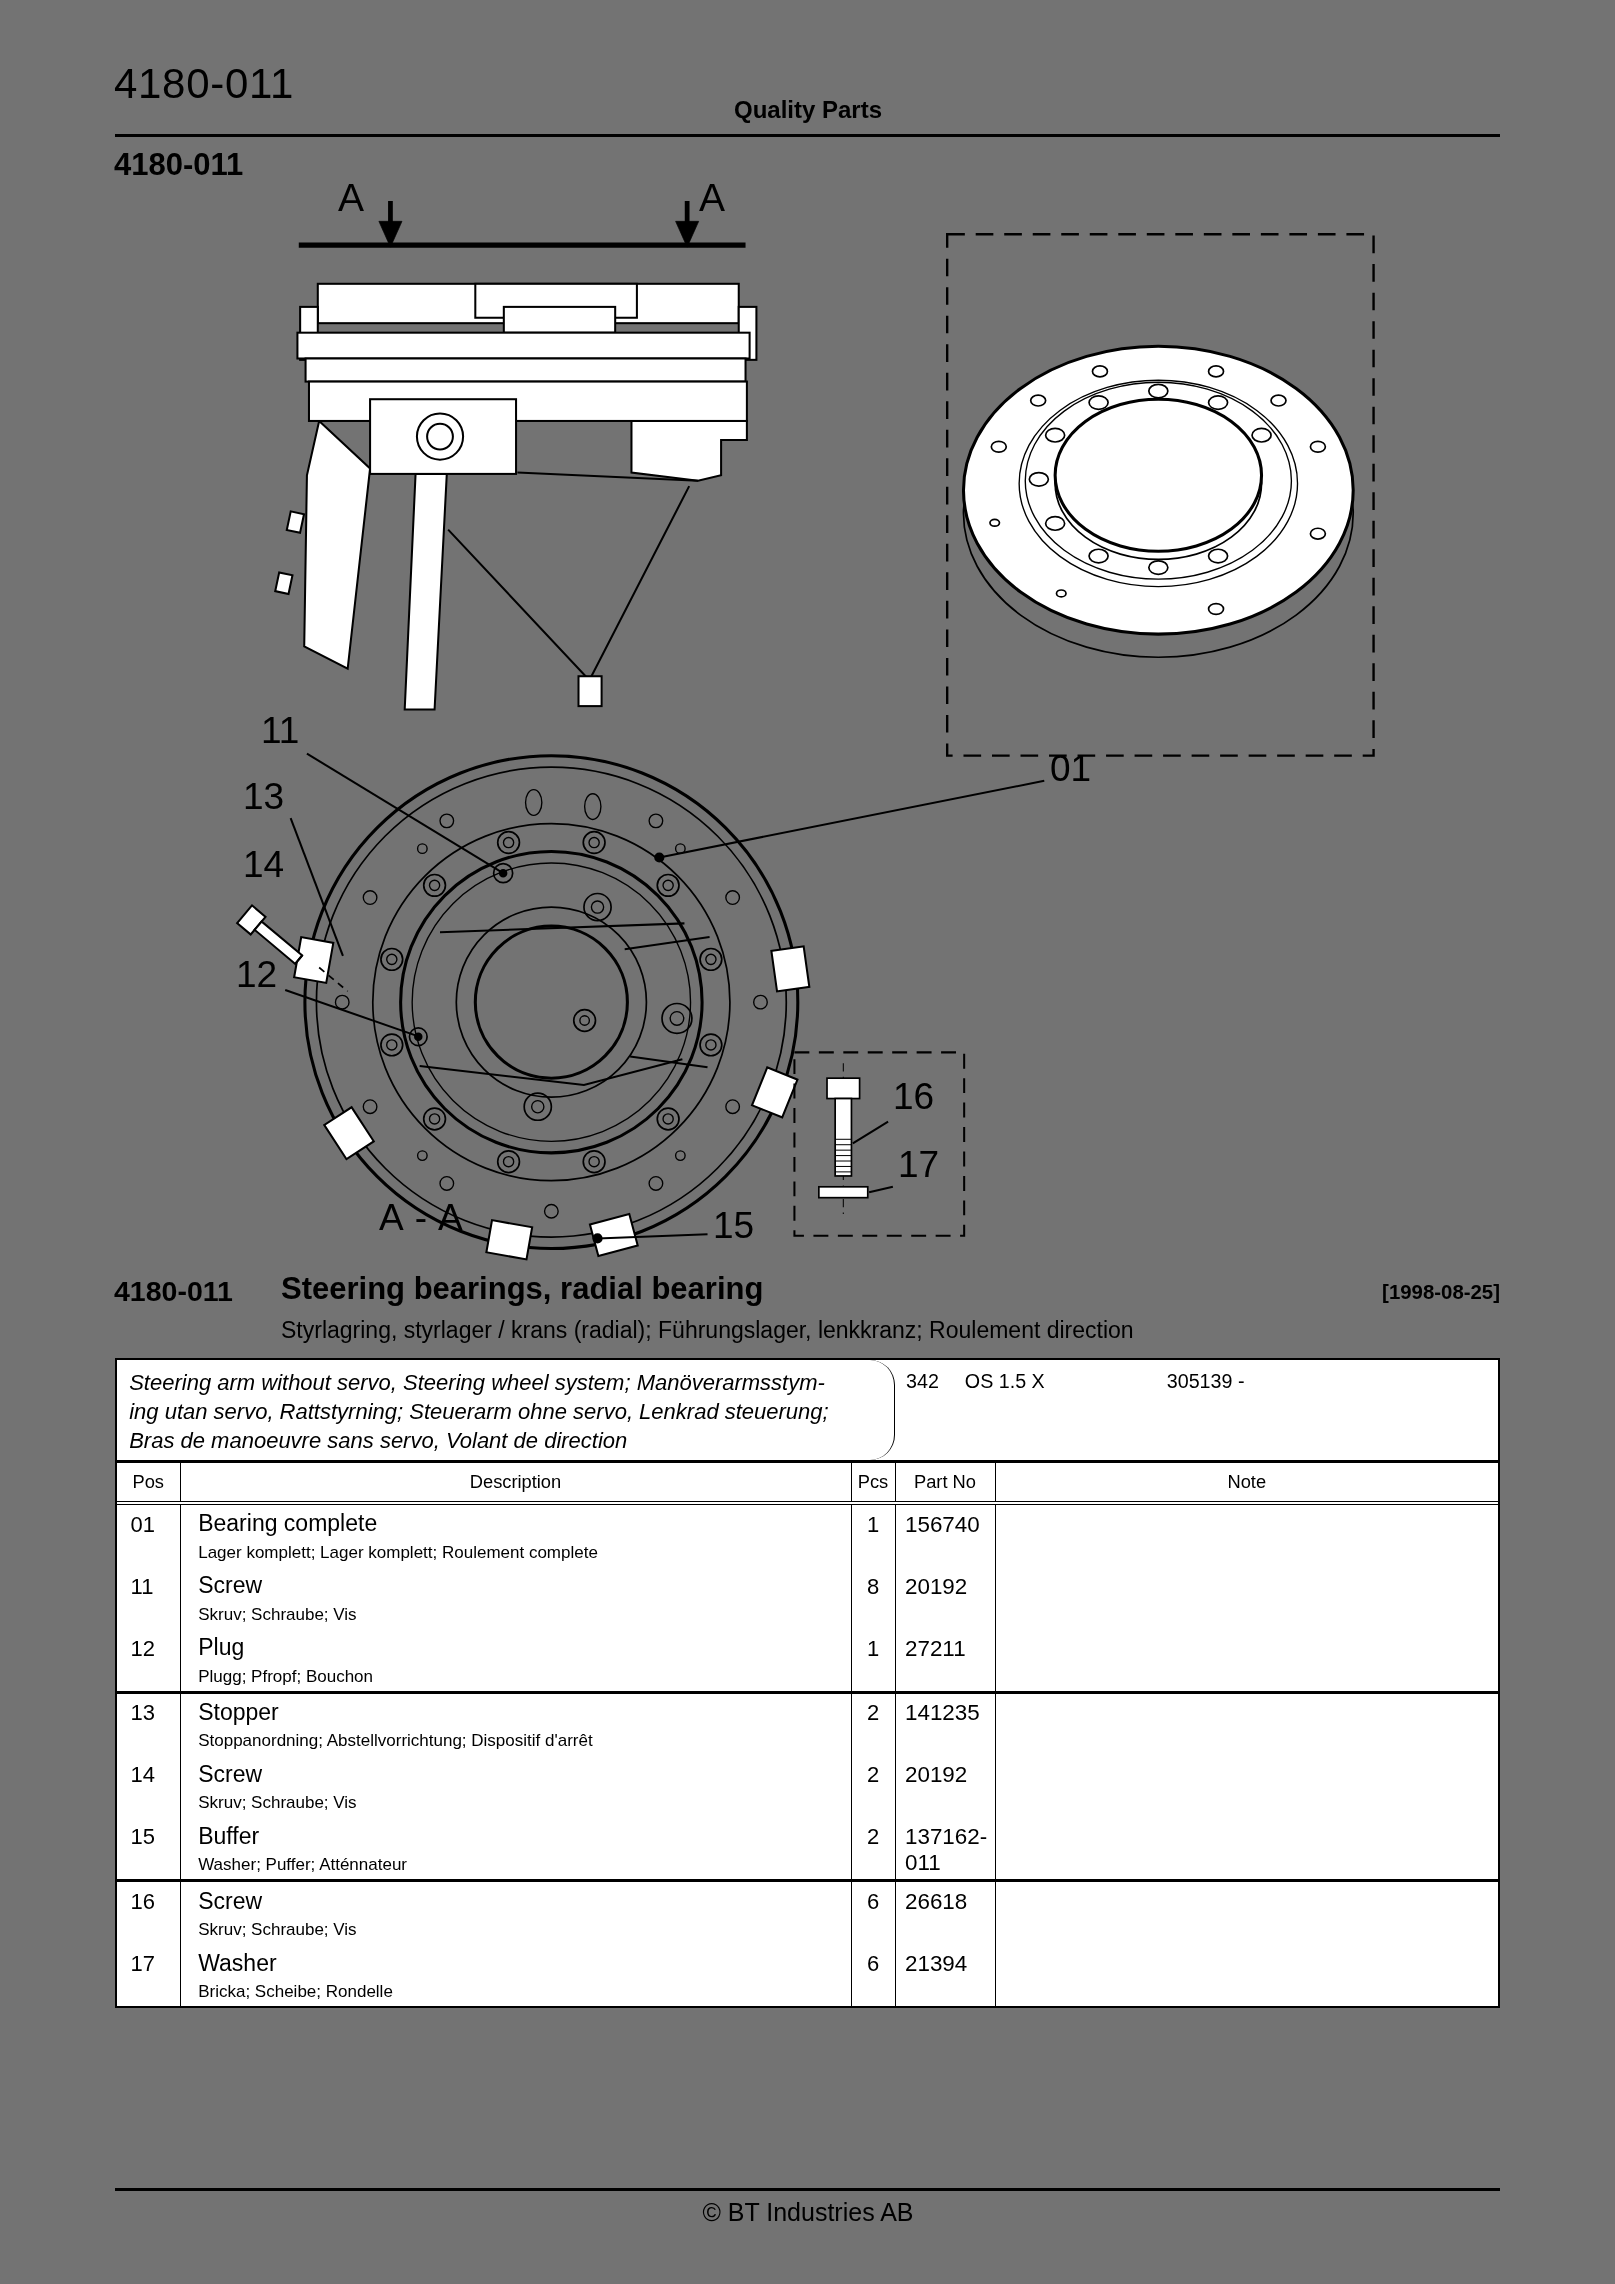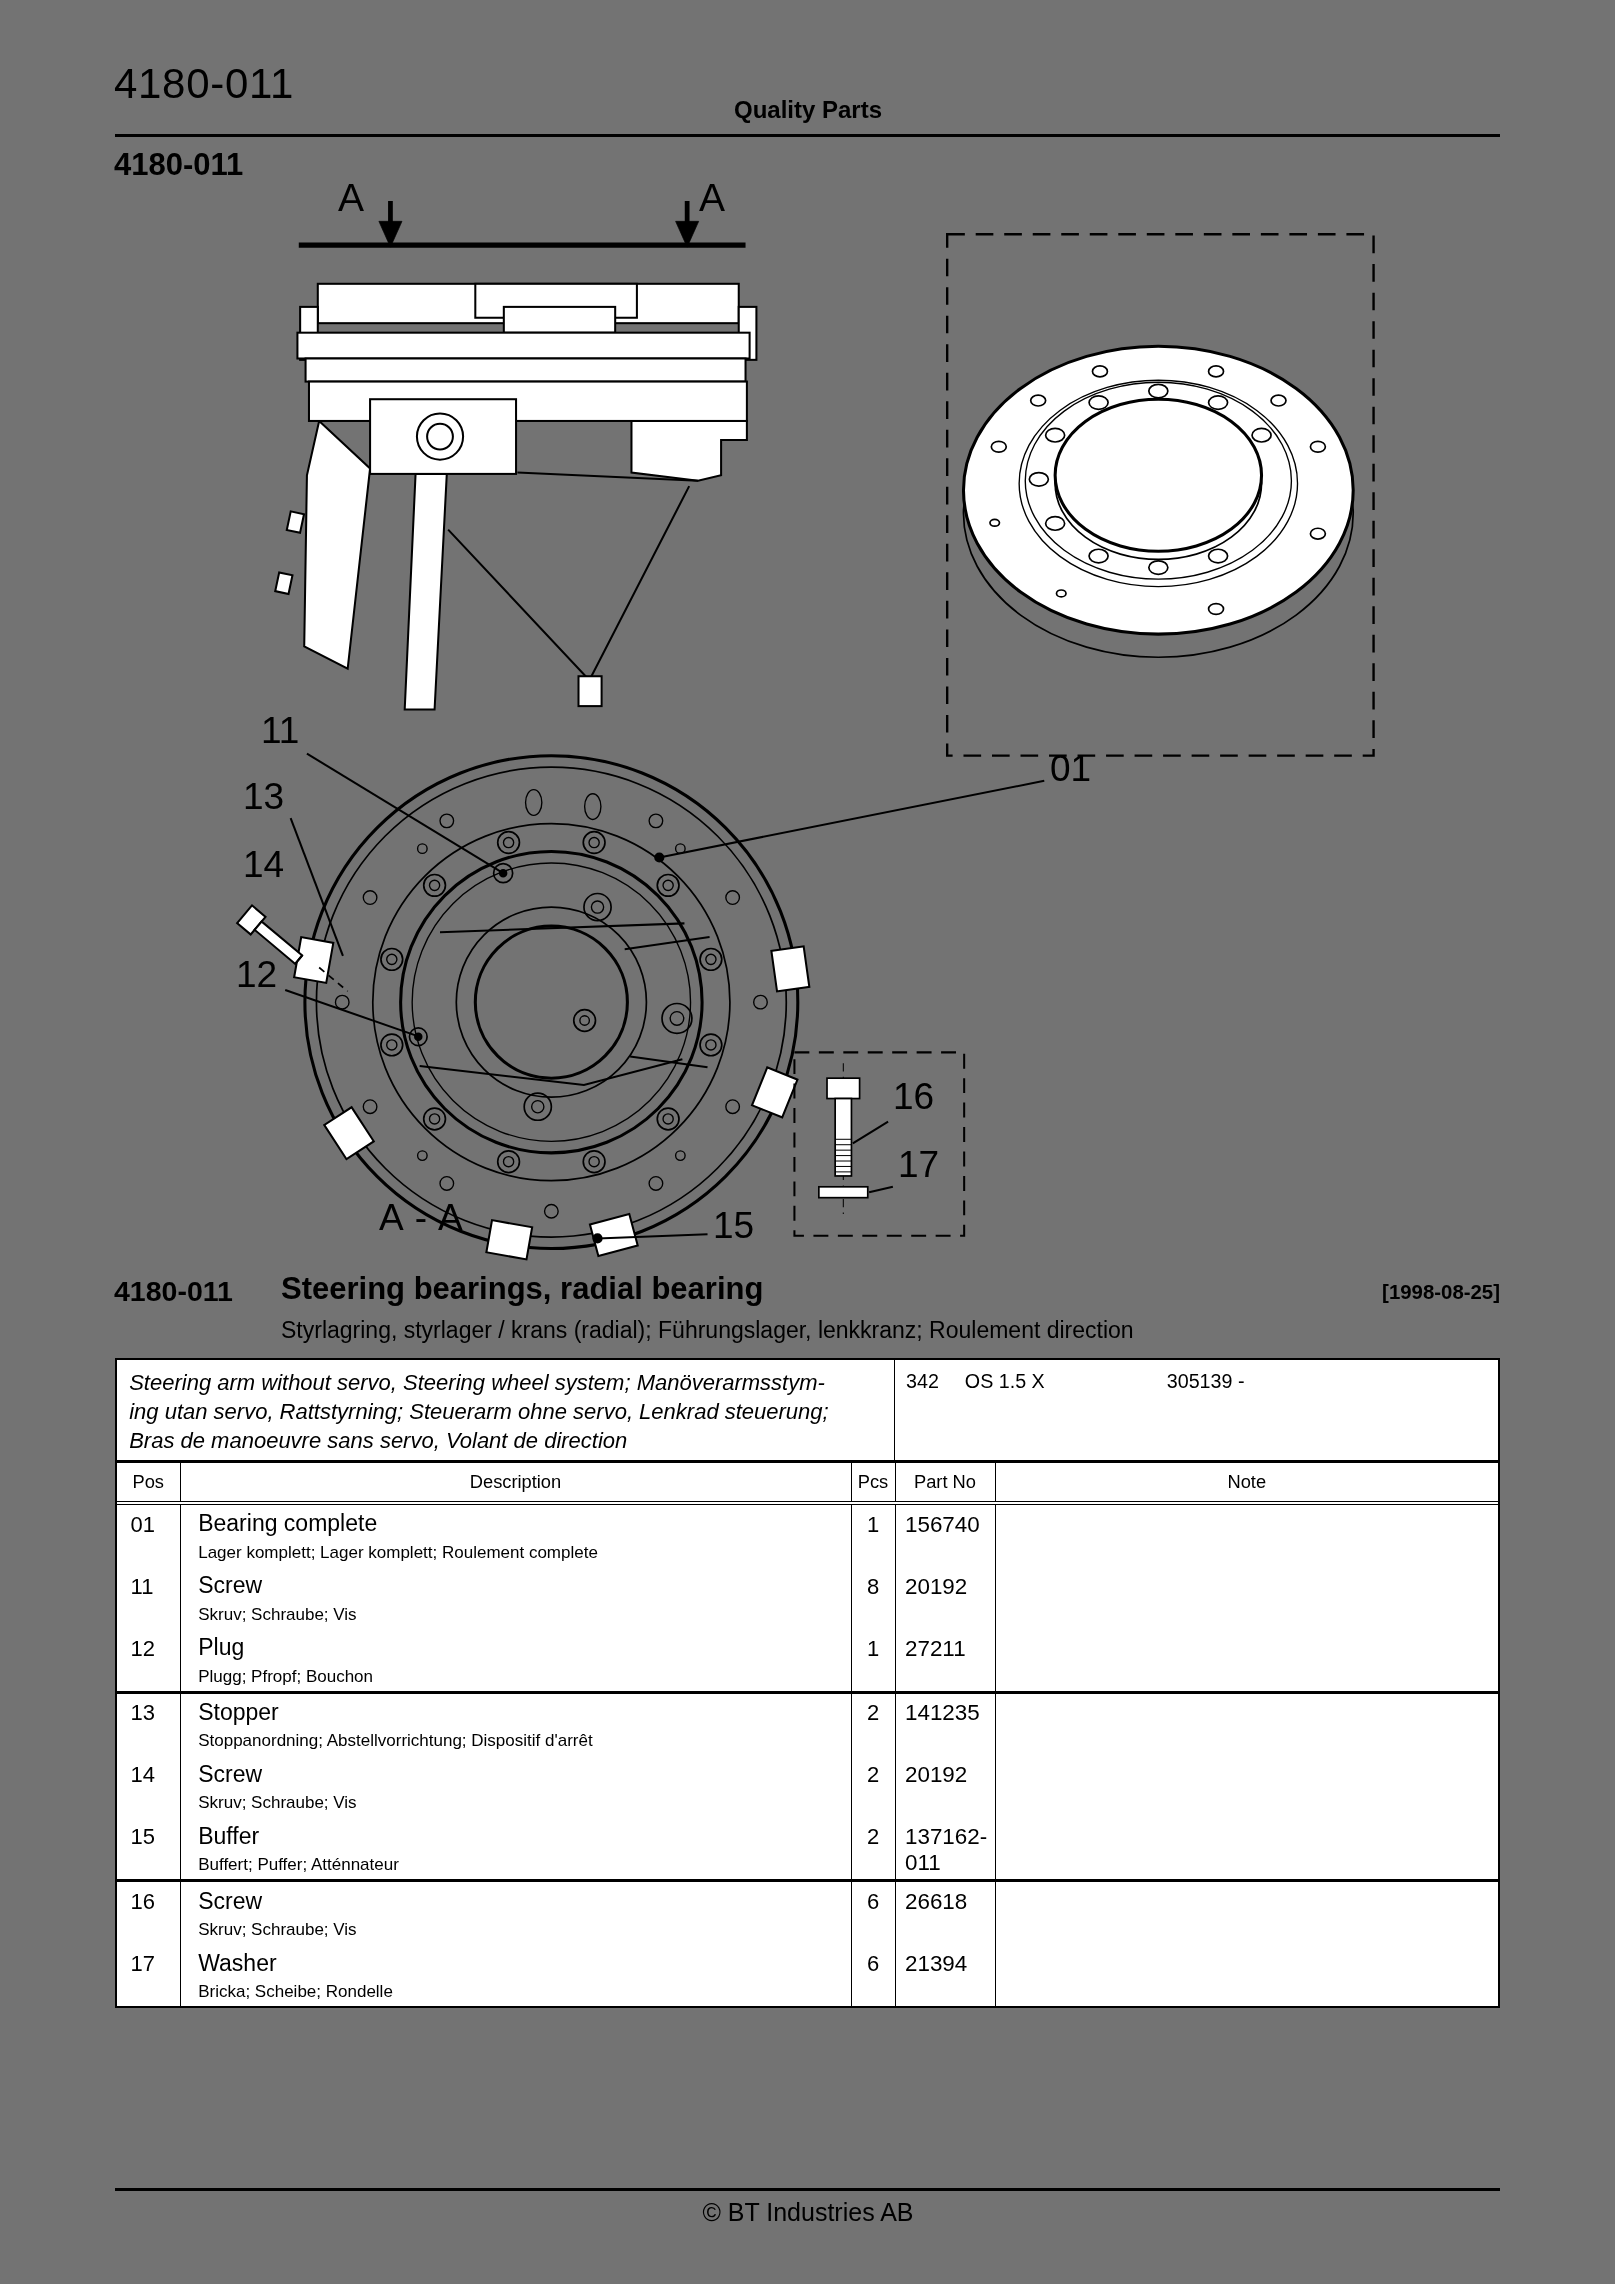--- a/index.html
+++ b/index.html
@@ -42,21 +42,21 @@
   .variant{
     display:flex;
     border-bottom:3.4px solid #000;
     height:103px;
     box-sizing:border-box;
   }
   .variant-desc{
     width:778px;box-sizing:border-box;
     border-right:1.4px solid #000;
     padding:8.1px 12.2px 0 12.2px;
-    font-style:italic;font-size:22px;line-height:29px;
+    font-style:italic;font-size:22px;line-height:29px;border-radius:25px;
   }
   .variant-model{
     flex:1;padding:9.5px 0 0 11px;font-size:19.7px;
     white-space:nowrap;
   }
   .variant-model .m1{margin-right:26px;}
   .variant-model .m3{margin-left:122px;}
 
   table.parts{
     border-collapse:collapse;table-layout:fixed;
@@ -423,21 +423,21 @@
       <td>
               <div class="note-val"></div>
             </td>
     </tr>
           <tr>
       <td>
               <div class="pos-val">15</div>
             </td>
       <td>
         <div class="desc-main">Buffer</div>
-        <div class="desc-sub">Buffert; Puffer; Atténnateur</div>
+        <div class="desc-sub">Washer; Puffer; Atténnateur</div>
       </td>
       <td>
               <div class="pcs-val">2</div>
             </td>
       <td>
               <div class="part-val">137162-011</div>
             </td>
       <td>
               <div class="note-val"></div>
             </td>

